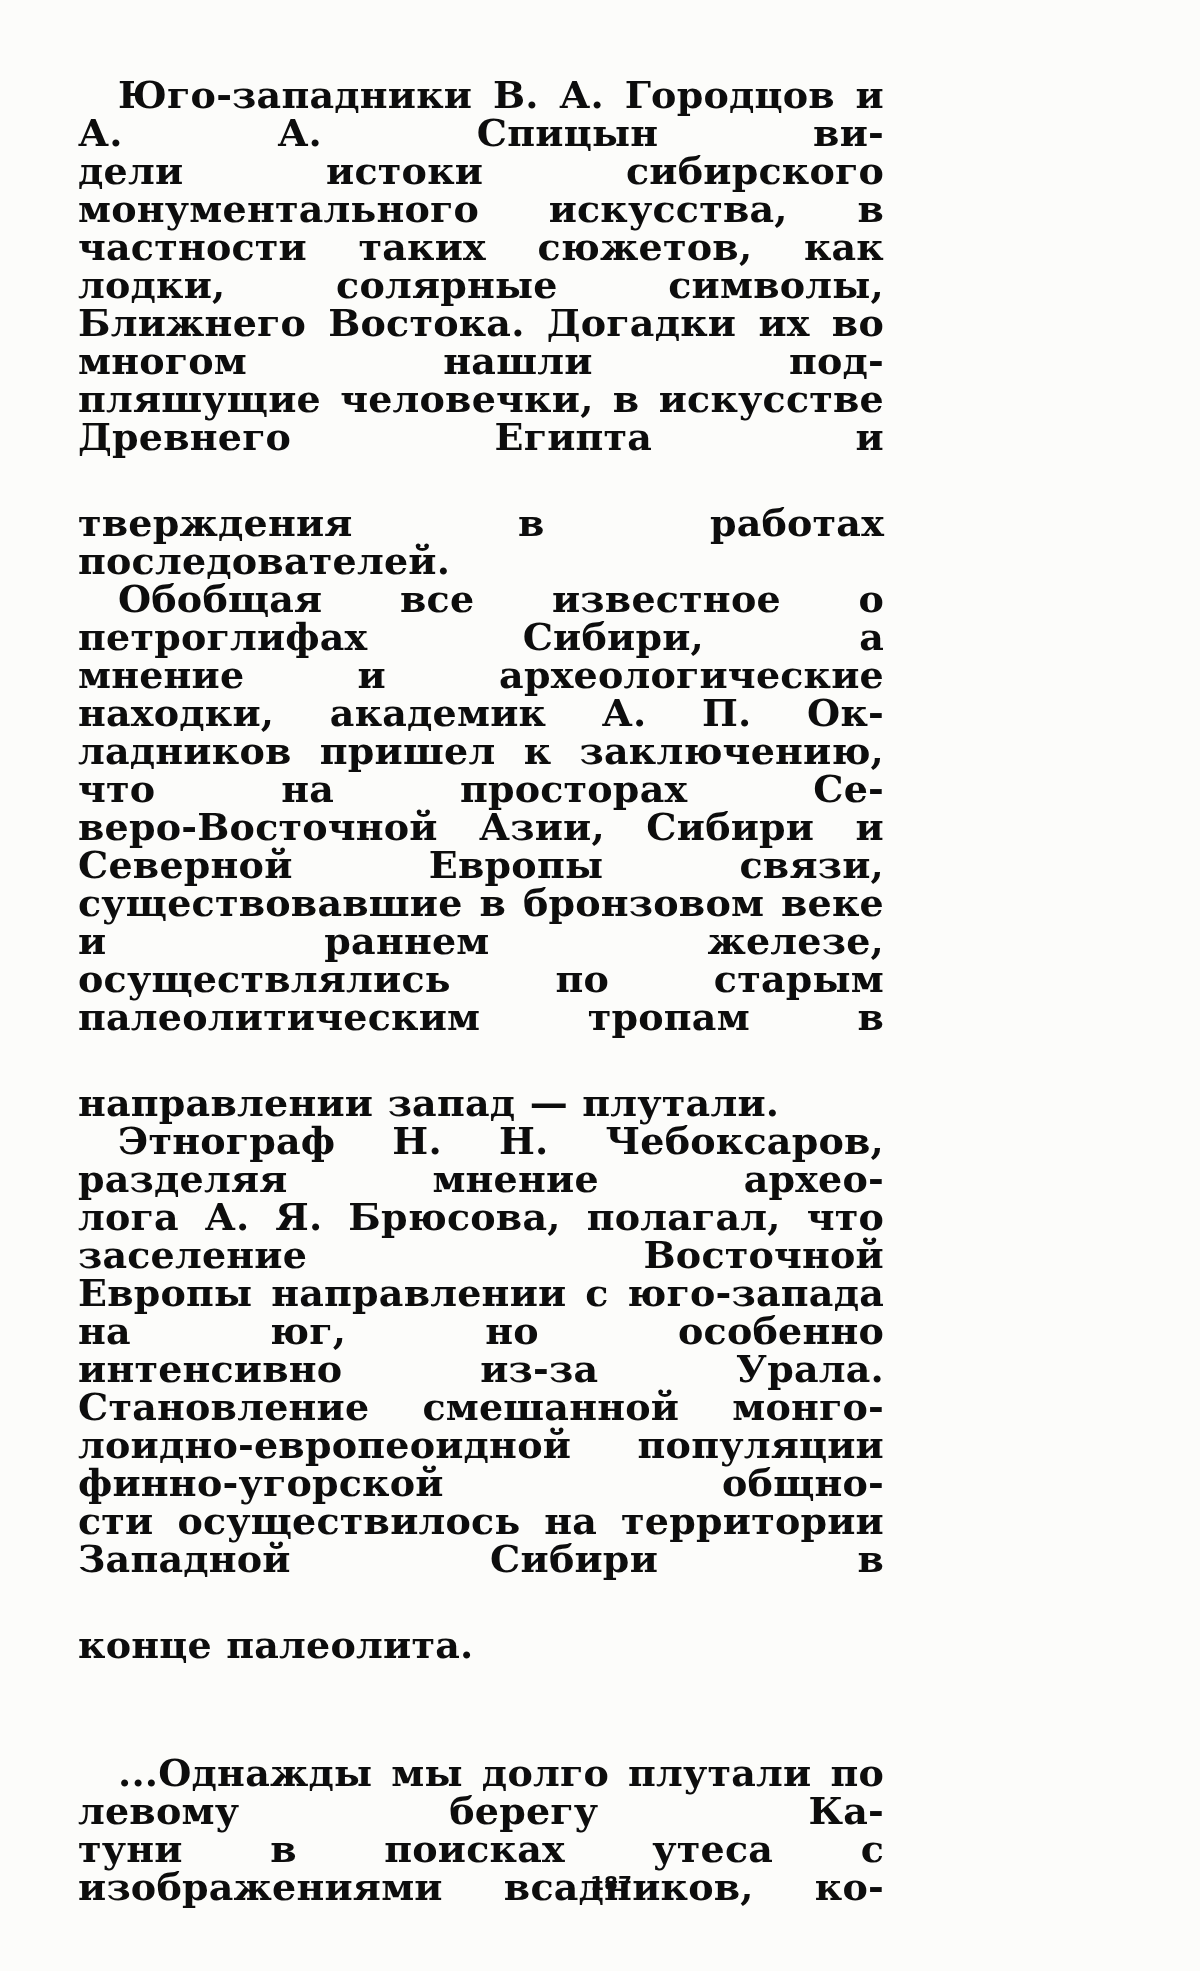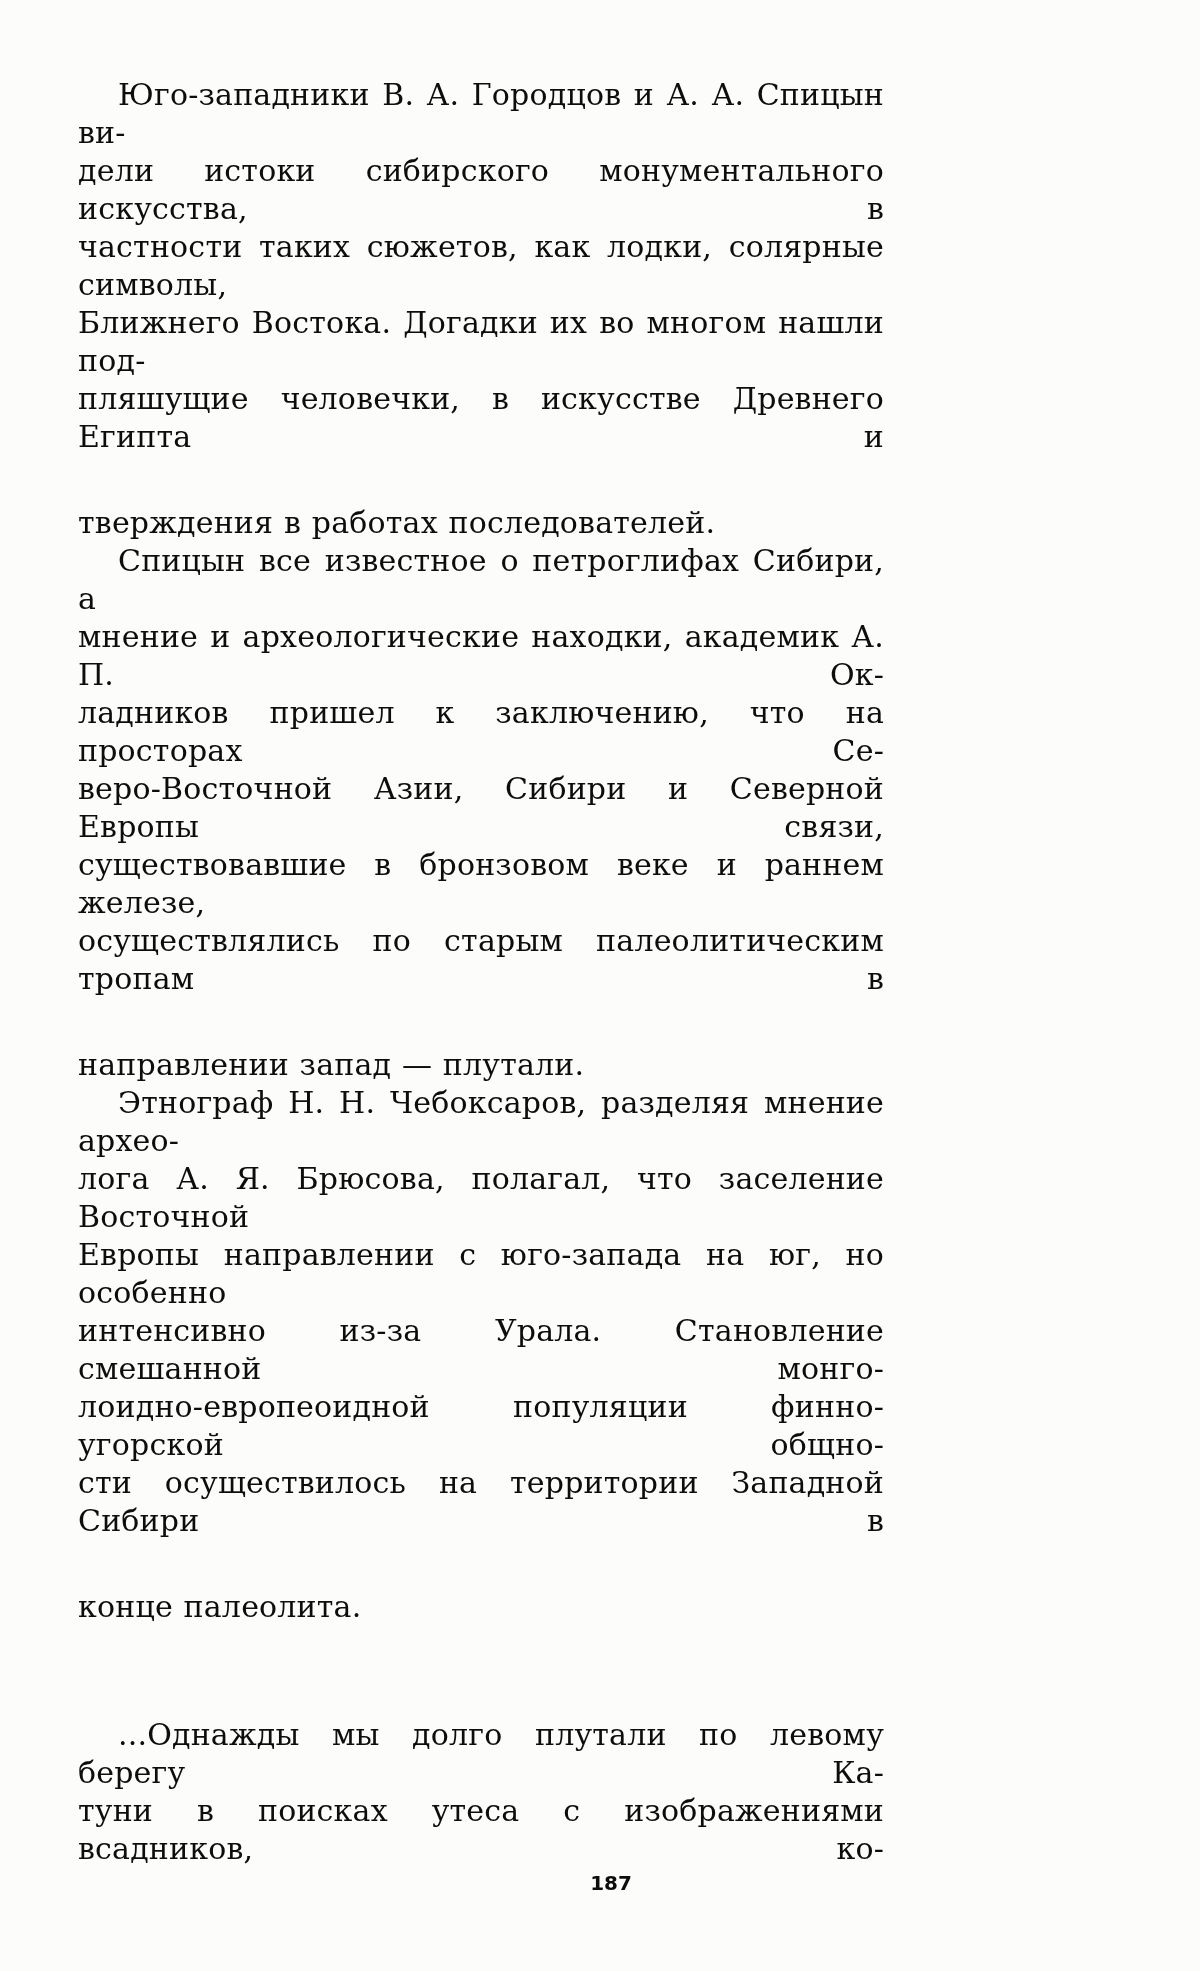--- a/index.html
+++ b/index.html
@@ -26,28 +26,29 @@
     top: 76px;
     width: 806px;
   }
   .paragraph {
     margin: 0;
   }
   .paragraph.gap {
     margin-top: 90px;
   }
   .line {
-    font-size: 30px;
+    font-size: 38px;
     line-height: 38px;
     color: #0d0d0d;
     text-align: justify;
     text-align-last: justify;
     letter-spacing: 0.2px;
     word-spacing: 1px;
     white-space: normal;
+    font-weight: bold;
   }
   .line.indent {
     text-indent: 40px;
   }
   .line.para-end {
     text-align-last: left;
     margin-top: 48px;
   }
   .page-number {
     position: absolute;
@@ -70,21 +71,21 @@
   <div class="text-block">
       <div class="paragraph">
         <div class="line indent">Юго-западники В. А. Городцов и А. А. Спицын ви-</div>
         <div class="line">дели истоки сибирского монументального искусства, в</div>
         <div class="line">частности таких сюжетов, как лодки, солярные символы,</div>
         <div class="line">Ближнего Востока. Догадки их во многом нашли под-</div>
         <div class="line">пляшущие человечки, в искусстве Древнего Египта и</div>
         <div class="line para-end">тверждения в работах последователей.</div>
       </div>
       <div class="paragraph">
-        <div class="line indent">Спицын все известное о петроглифах Сибири, а</div>
+        <div class="line indent">Обобщая все известное о петроглифах Сибири, а</div>
         <div class="line">мнение и археологические находки, академик А. П. Ок-</div>
         <div class="line">ладников пришел к заключению, что на просторах Се-</div>
         <div class="line">веро-Восточной Азии, Сибири и Северной Европы связи,</div>
         <div class="line">существовавшие в бронзовом веке и раннем железе,</div>
         <div class="line">осуществлялись по старым палеолитическим тропам в</div>
         <div class="line para-end">направлении запад — плутали.</div>
       </div>
       <div class="paragraph">
         <div class="line indent">Этнограф Н. Н. Чебоксаров, разделяя мнение архео-</div>
         <div class="line">лога А. Я. Брюсова, полагал, что заселение Восточной</div>

